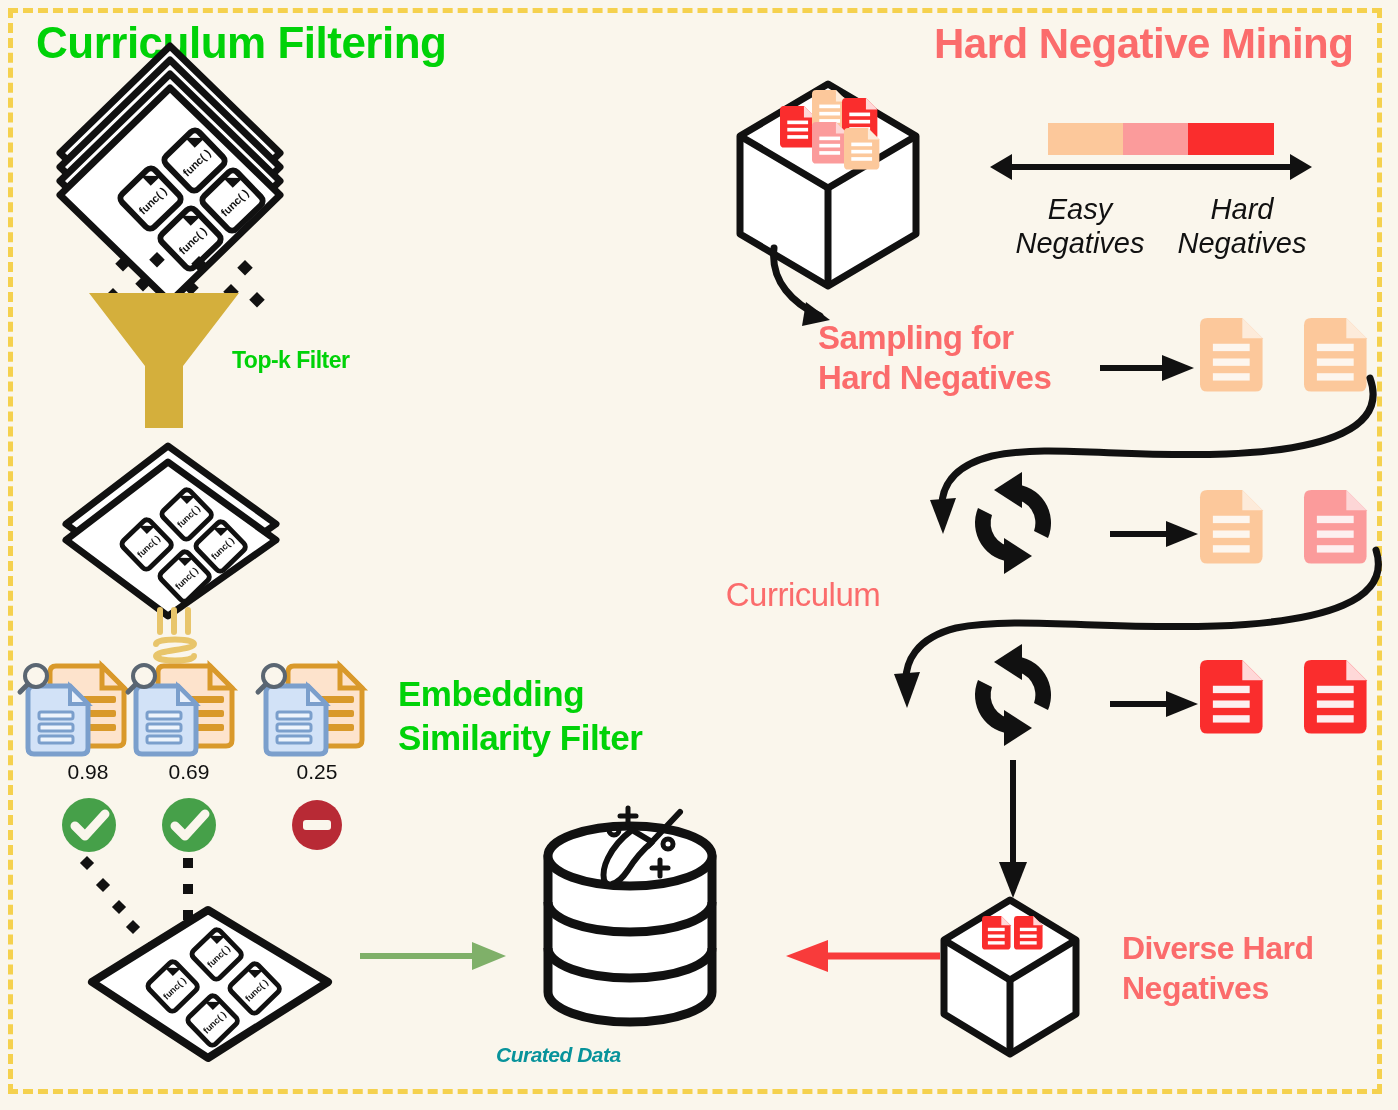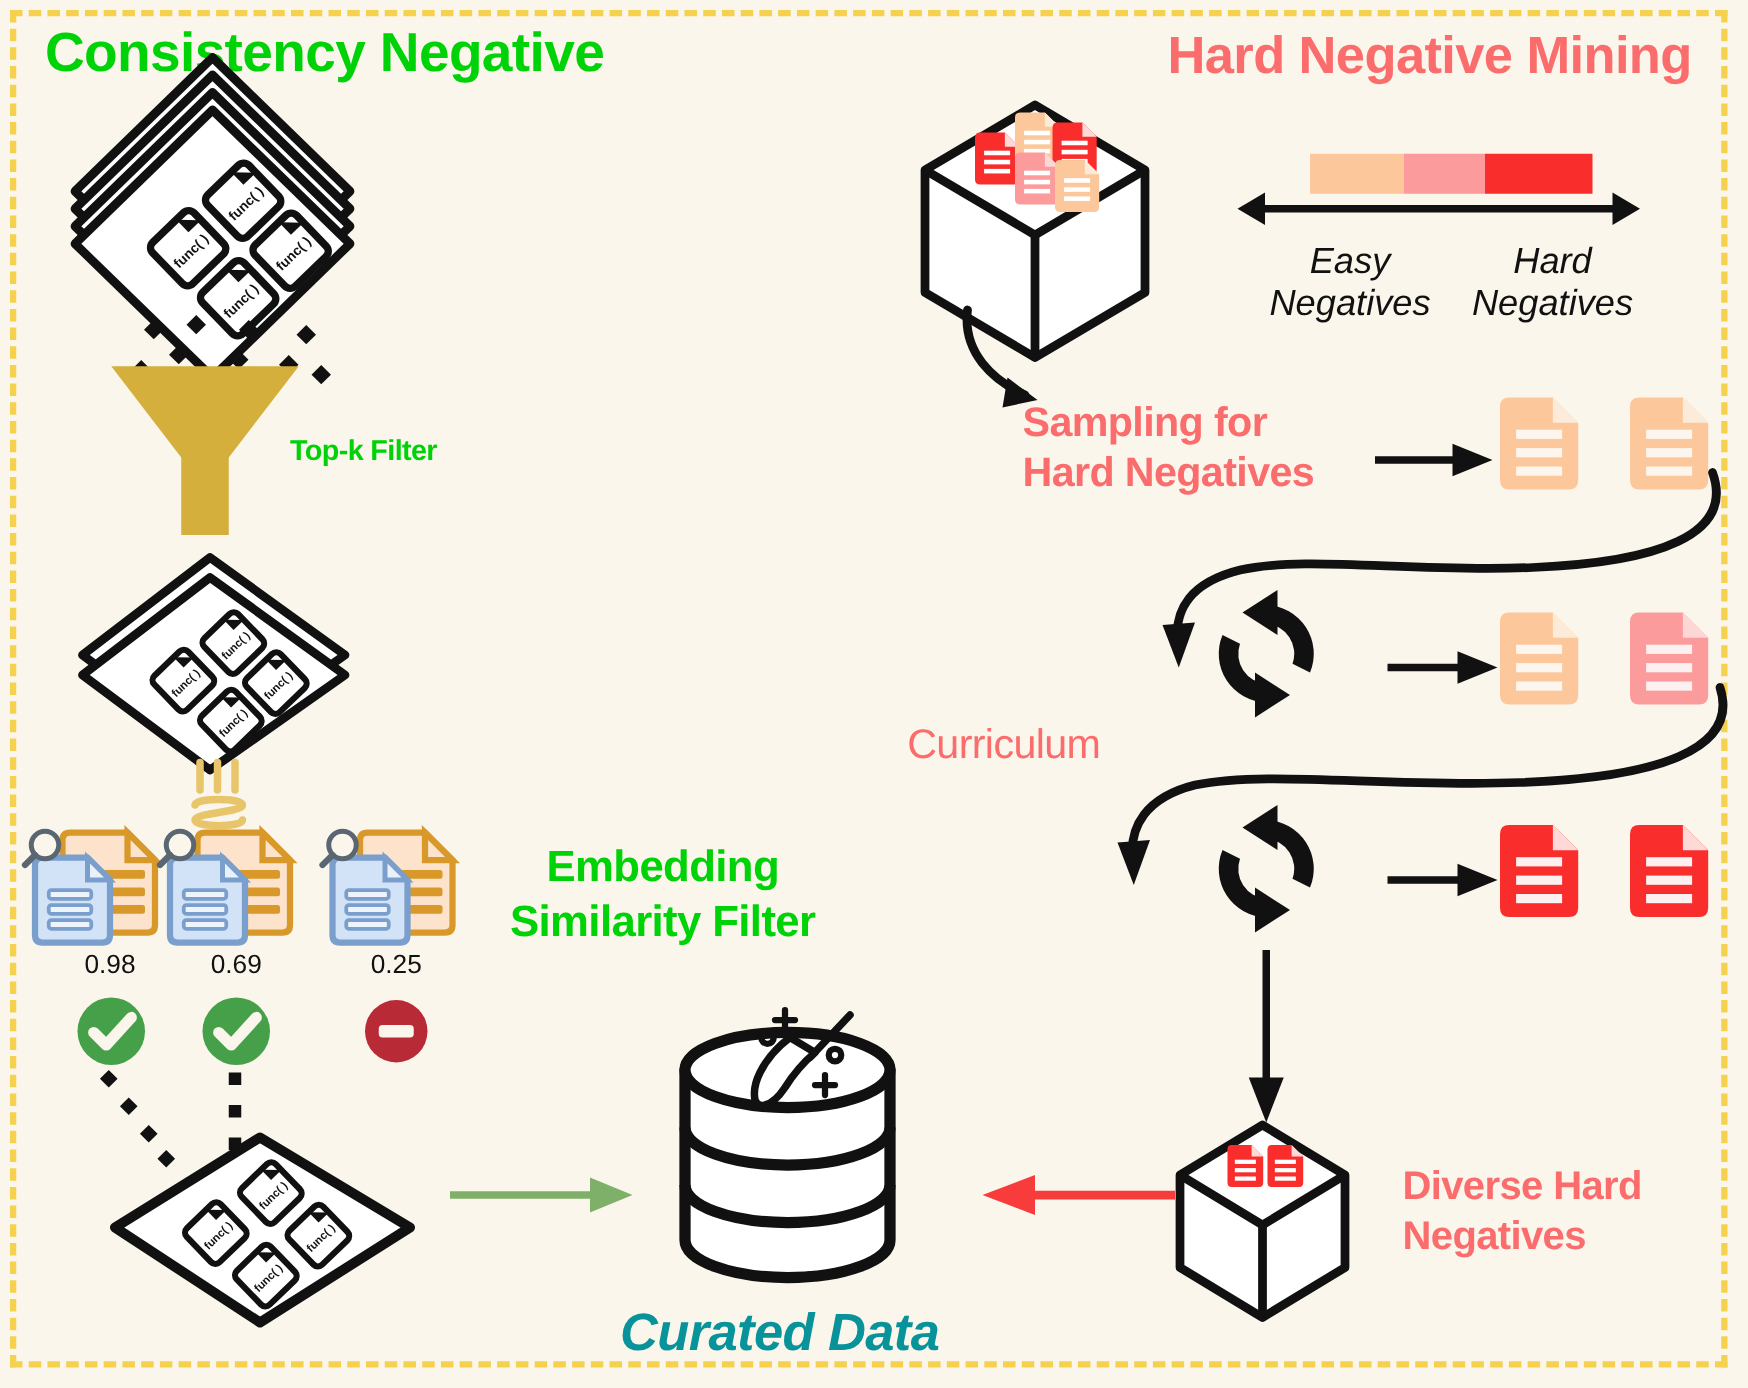--- a/index.html
+++ b/index.html
@@ -30,41 +30,41 @@
   #title-consistency{
     left:36px;top:20px;font-size:44px;color:#00D208;
   }
   #title-hnm{
     left:934px;top:22px;font-size:42px;color:#FB6C6C;
   }
   #label-topk{
     left:232px;top:348px;font-size:23px;color:#00D208;font-weight:bold;
   }
   #label-embedding{
-    left:408px;top:672px;font-size:35px;color:#00D208;font-weight:bold;
-    text-align:center;line-height:1.25;
+    left:398px;top:672px;font-size:35px;color:#00D208;font-weight:bold;
+    text-align:left;line-height:1.25;
   }
   #label-sampling{
     left:818px;top:318px;font-size:33px;color:#FB6C6C;font-weight:bold;
     line-height:1.22;
   }
   #label-curriculum{
     left:700px;top:576px;font-size:33px;color:#FB6C6C;font-weight:normal;
     line-height:1.18;text-align:center;width:206px;
   }
   #label-during{
     left:690px;top:672px;font-size:28px;color:#111;font-style:italic;
     line-height:1.2;text-align:center;width:226px;font-weight:bold;
   }
   #label-diverse{
     left:1122px;top:928px;font-size:32px;color:#FB6C6C;
     font-weight:bold;line-height:1.25;
   }
   #label-curated{
-    left:496px;top:1044px;font-size:42px;color:#08939B;font-style:italic;
+    left:496px;top:1044px;font-size:21px;color:#08939B;font-style:italic;
     font-weight:bold;
   }
   .axis-label{
     font-size:29px;font-style:italic;color:#111;text-align:center;
     line-height:1.18;font-weight:500;
   }
   #label-easy{left:986px;top:192px;width:140px;margin-left:24px;}
   #label-hard{left:1172px;top:192px;width:140px;}
 
   .score{
@@ -82,21 +82,21 @@
 
   svg{display:block;overflow:visible;}
 </style>
 </head>
 <body>
 
 <div id="stage">
 
   <div class="abs" id="border-frame"></div>
 
-  <div class="abs heading" id="title-consistency">Consistency Negative</div>
+  <div class="abs heading" id="title-consistency">Curriculum Filtering</div>
 
   <svg class="abs" style="left:40px;top:70px;" width="300" height="250">
     <g stroke="#111" stroke-width="7" fill="#FFFFFF" stroke-linejoin="round">
       <path d="M20 125 L130 18 L240 125 L130 232 Z" transform="translate(0,-42)"></path>
       <path d="M20 125 L130 18 L240 125 L130 232 Z" transform="translate(0,-28)"></path>
       <path d="M20 125 L130 18 L240 125 L130 232 Z" transform="translate(0,-14)"></path>
       <path d="M20 125 L130 18 L240 125 L130 232 Z"></path>
     </g>
 
     <g class="cards">

